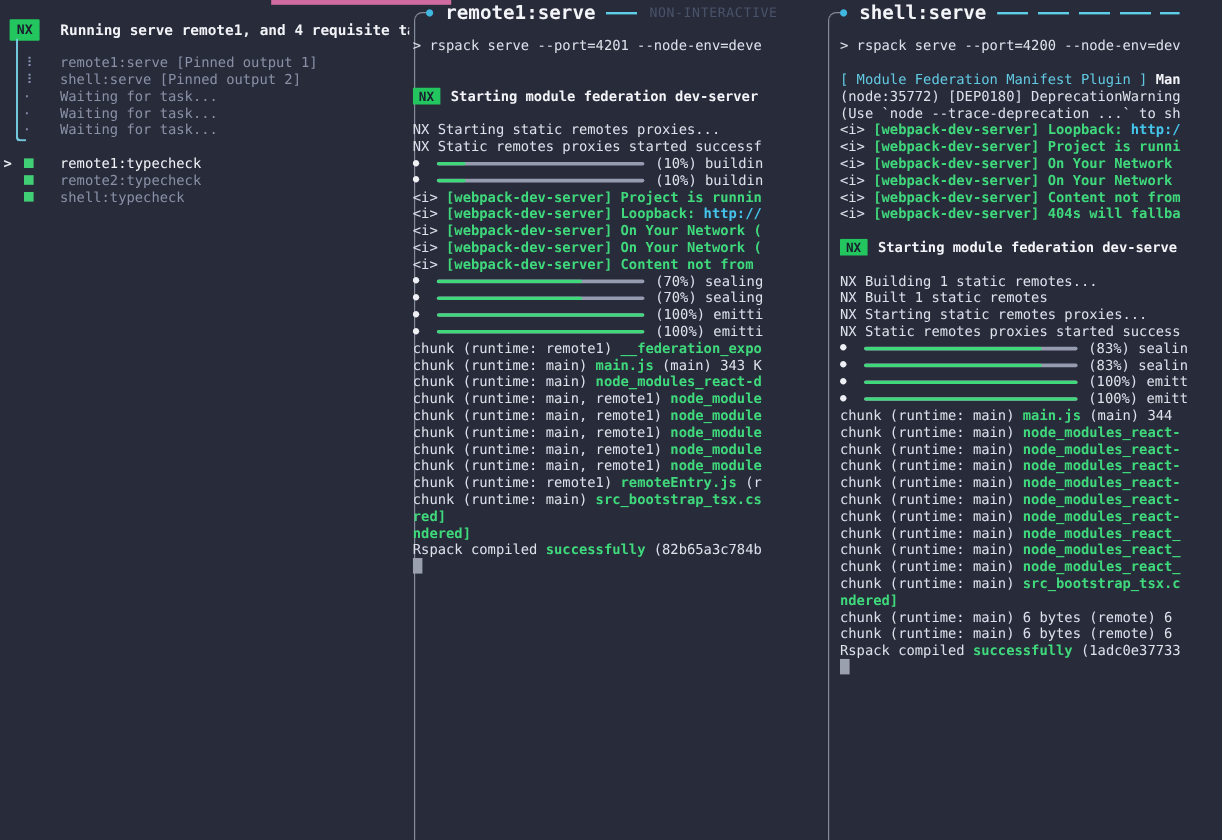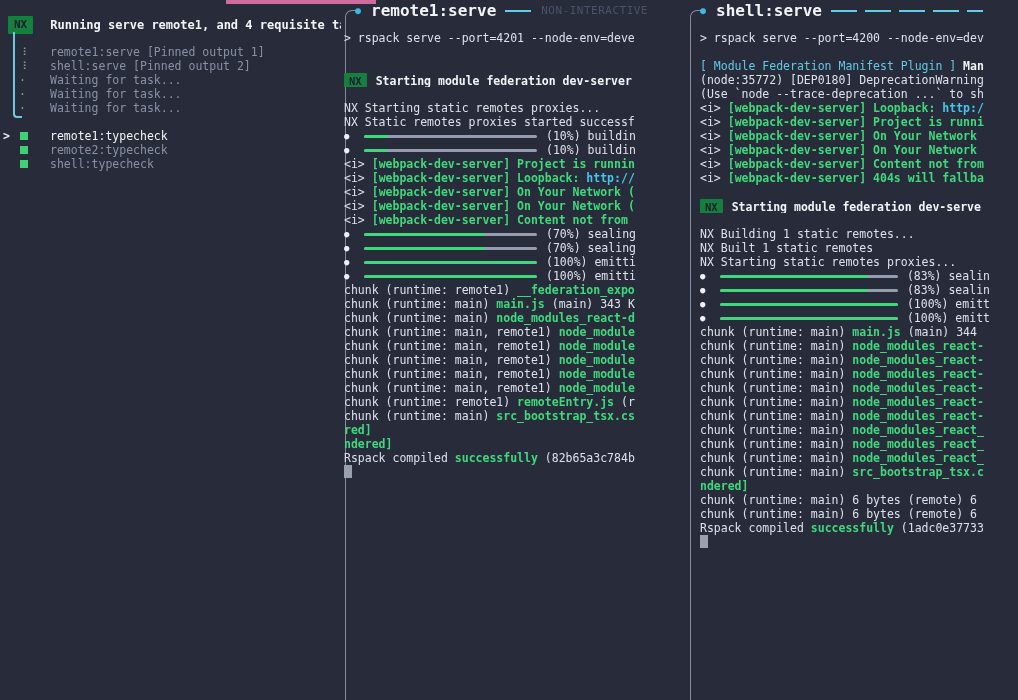--- a/index.html
+++ b/index.html
@@ -9,21 +9,21 @@
     font-family:"DejaVu Sans Mono","Liberation Mono",monospace;
     font-size:11.5px; line-height:14px; color:#dde1ea;
     position:relative;
   }
   .topbar { position:absolute; top:0; height:4px; background:#cf6b9f; z-index:5; }
 
   
   .tasklist { position:absolute; left:0; top:0; width:341px; height:700px; overflow:hidden; }
   .tl-header { position:absolute; left:8px; top:16px; display:flex; align-items:center; white-space:pre; }
   .nx-badge {
-    background:#15803d; color:#1a1e2e; font-weight:bold; font-size:11px;
+    background:#22c55e; color:#1a1e2e; font-weight:bold; font-size:11px;
     padding:2px 6px; border-radius:1px; display:inline-block;
   }
   .tl-title { font-weight:bold; color:#f2f4f8; font-size:12px; margin-left:17px; white-space:pre; }
   .tree-line {
     position:absolute; left:13px; top:32px; width:9px; height:86px;
     border-left:2px solid #72c7dd; border-bottom:2px solid #72c7dd;
     border-bottom-left-radius:4px;
   }
   .tl-rows { position:absolute; left:0; top:45px; right:0; }
   .task-row { height:14px; display:flex; align-items:center; white-space:pre; overflow:hidden; }
@@ -151,20 +151,21 @@
       <div class="line"><span class="t-w">&lt;i&gt; </span><span class="t-grn">[webpack-dev-server] On Your Network</span></div>
       <div class="line"><span class="t-w">&lt;i&gt; </span><span class="t-grn">[webpack-dev-server] On Your Network</span></div>
       <div class="line"><span class="t-w">&lt;i&gt; </span><span class="t-grn">[webpack-dev-server] Content not from</span></div>
       <div class="line"><span class="t-w">&lt;i&gt; </span><span class="t-grn">[webpack-dev-server] 404s will fallba</span></div>
       <div class="line"></div>
       <div class="line"><span class="nx-badge">NX</span><span class="t-b">Starting module federation dev-serve</span></div>
       <div class="line"></div>
       <div class="line"><span class="t-w">NX Building 1 static remotes...</span></div>
       <div class="line"><span class="t-w">NX Built 1 static remotes</span></div>
       <div class="line"><span class="t-w">NX Starting static remotes proxies...</span></div>
+      <div class="line"><span class="t-w">NX Static remotes proxies started success</span></div>
       <div class="line barline"><span class="bullet-dot">●</span><span class="bar-track"><span class="bar-fill" style="width:83%"></span></span><span class="bar-label">(83%) sealin</span></div>
       <div class="line barline"><span class="bullet-dot">●</span><span class="bar-track"><span class="bar-fill" style="width:83%"></span></span><span class="bar-label">(83%) sealin</span></div>
       <div class="line barline"><span class="bullet-dot">●</span><span class="bar-track"><span class="bar-fill" style="width:100%"></span></span><span class="bar-label">(100%) emitt</span></div>
       <div class="line barline"><span class="bullet-dot">●</span><span class="bar-track"><span class="bar-fill" style="width:100%"></span></span><span class="bar-label">(100%) emitt</span></div>
       <div class="line"><span class="t-w">chunk (runtime: main) </span><span class="t-grn">main.js</span><span class="t-w"> (main) 344</span></div>
       <div class="line"><span class="t-w">chunk (runtime: main) </span><span class="t-grn">node_modules_react-</span></div>
       <div class="line"><span class="t-w">chunk (runtime: main) </span><span class="t-grn">node_modules_react-</span></div>
       <div class="line"><span class="t-w">chunk (runtime: main) </span><span class="t-grn">node_modules_react-</span></div>
       <div class="line"><span class="t-w">chunk (runtime: main) </span><span class="t-grn">node_modules_react-</span></div>
       <div class="line"><span class="t-w">chunk (runtime: main) </span><span class="t-grn">node_modules_react-</span></div>

